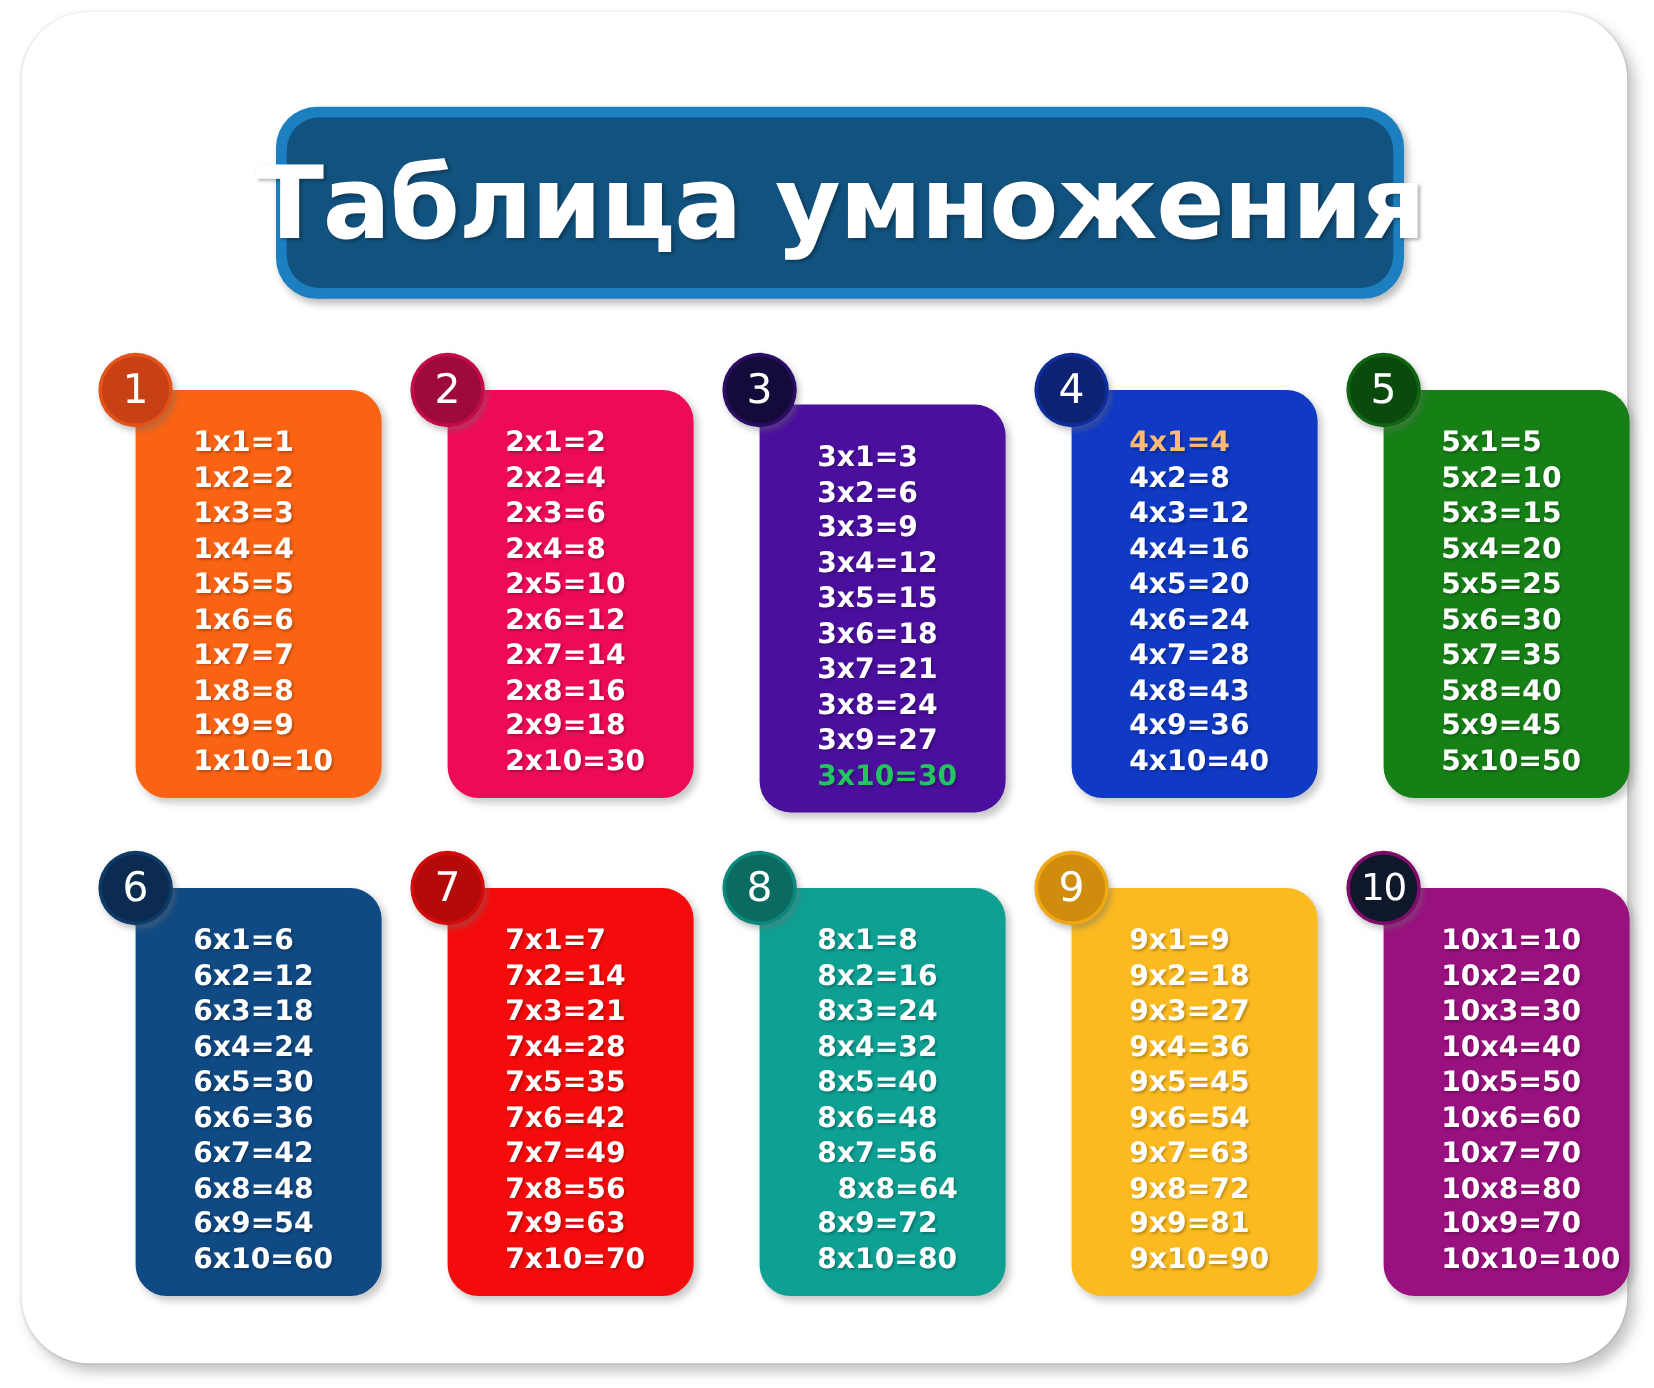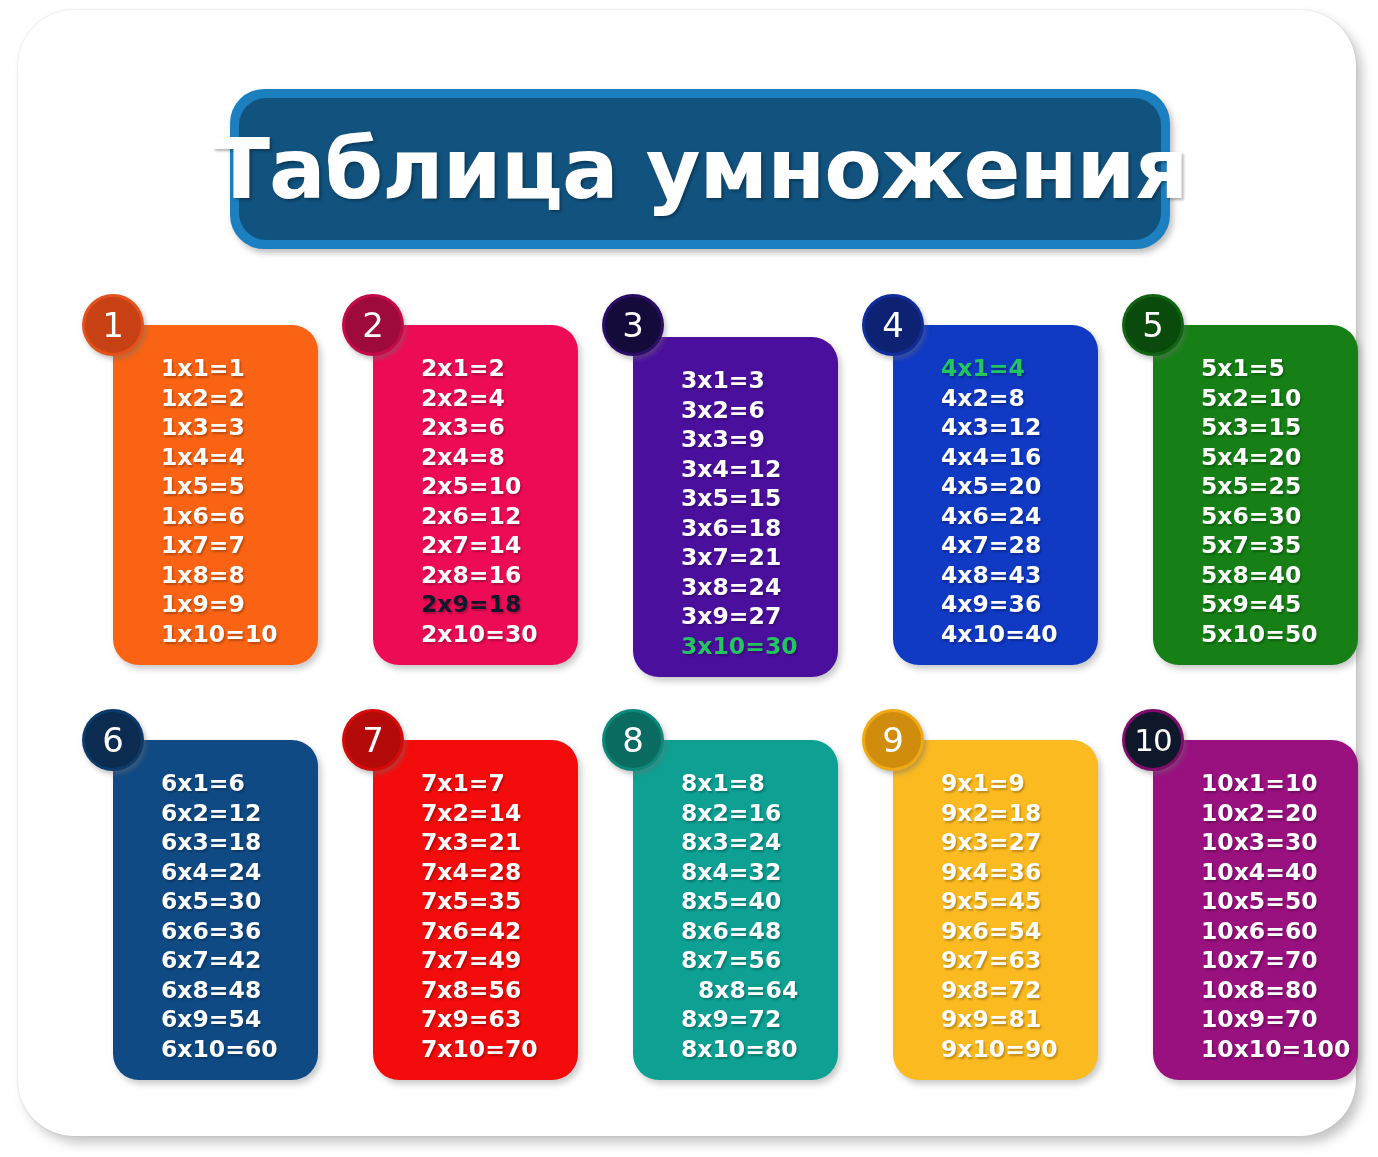--- a/index.html
+++ b/index.html
@@ -163,21 +163,21 @@
       <div class="table-card" style="left: 355px; top: 315px; background: rgb(237, 11, 85);">
         <div class="lines">
           <div class="line" style="color: rgb(255, 255, 255);">2x1=2</div>
           <div class="line" style="color: rgb(255, 255, 255);">2x2=4</div>
           <div class="line" style="color: rgb(255, 255, 255);">2x3=6</div>
           <div class="line" style="color: rgb(255, 255, 255);">2x4=8</div>
           <div class="line" style="color: rgb(255, 255, 255);">2x5=10</div>
           <div class="line" style="color: rgb(255, 255, 255);">2x6=12</div>
           <div class="line" style="color: rgb(255, 255, 255);">2x7=14</div>
           <div class="line" style="color: rgb(255, 255, 255);">2x8=16</div>
-          <div class="line" style="color: #0f172a;">2x9=18</div>
+          <div class="line" style="color: #ffffff;">2x9=18</div>
           <div class="line" style="color: rgb(255, 255, 255);">2x10=30</div>
         </div>
       </div>
       <div class="badge" style="left: 324px; top: 284px; background: rgb(196, 11, 73);">
         <div class="badge-inner" style="background: rgb(158, 10, 60);">
           <span class="badge-num">2</span>
         </div>
       </div>
       <div class="table-card" style="left: 615px; top: 327px; background: rgb(75, 15, 158);">
         <div class="lines">
@@ -193,21 +193,21 @@
           <div class="line" style="color: #22c55e;">3x10=30</div>
         </div>
       </div>
       <div class="badge" style="left: 584px; top: 284px; background: rgb(43, 13, 102);">
         <div class="badge-inner" style="background: rgb(21, 11, 58);">
           <span class="badge-num">3</span>
         </div>
       </div>
       <div class="table-card" style="left: 875px; top: 315px; background: rgb(16, 57, 196);">
         <div class="lines">
-          <div class="line" style="color: #22c55e;">4x1=4</div>
+          <div class="line" style="color: #fdba74;">4x1=4</div>
           <div class="line" style="color: rgb(255, 255, 255);">4x2=8</div>
           <div class="line" style="color: rgb(255, 255, 255);">4x3=12</div>
           <div class="line" style="color: rgb(255, 255, 255);">4x4=16</div>
           <div class="line" style="color: rgb(255, 255, 255);">4x5=20</div>
           <div class="line" style="color: rgb(255, 255, 255);">4x6=24</div>
           <div class="line" style="color: rgb(255, 255, 255);">4x7=28</div>
           <div class="line" style="color: rgb(255, 255, 255);">4x8=43</div>
           <div class="line" style="color: rgb(255, 255, 255);">4x9=36</div>
           <div class="line" style="color: rgb(255, 255, 255);">4x10=40</div>
         </div>

